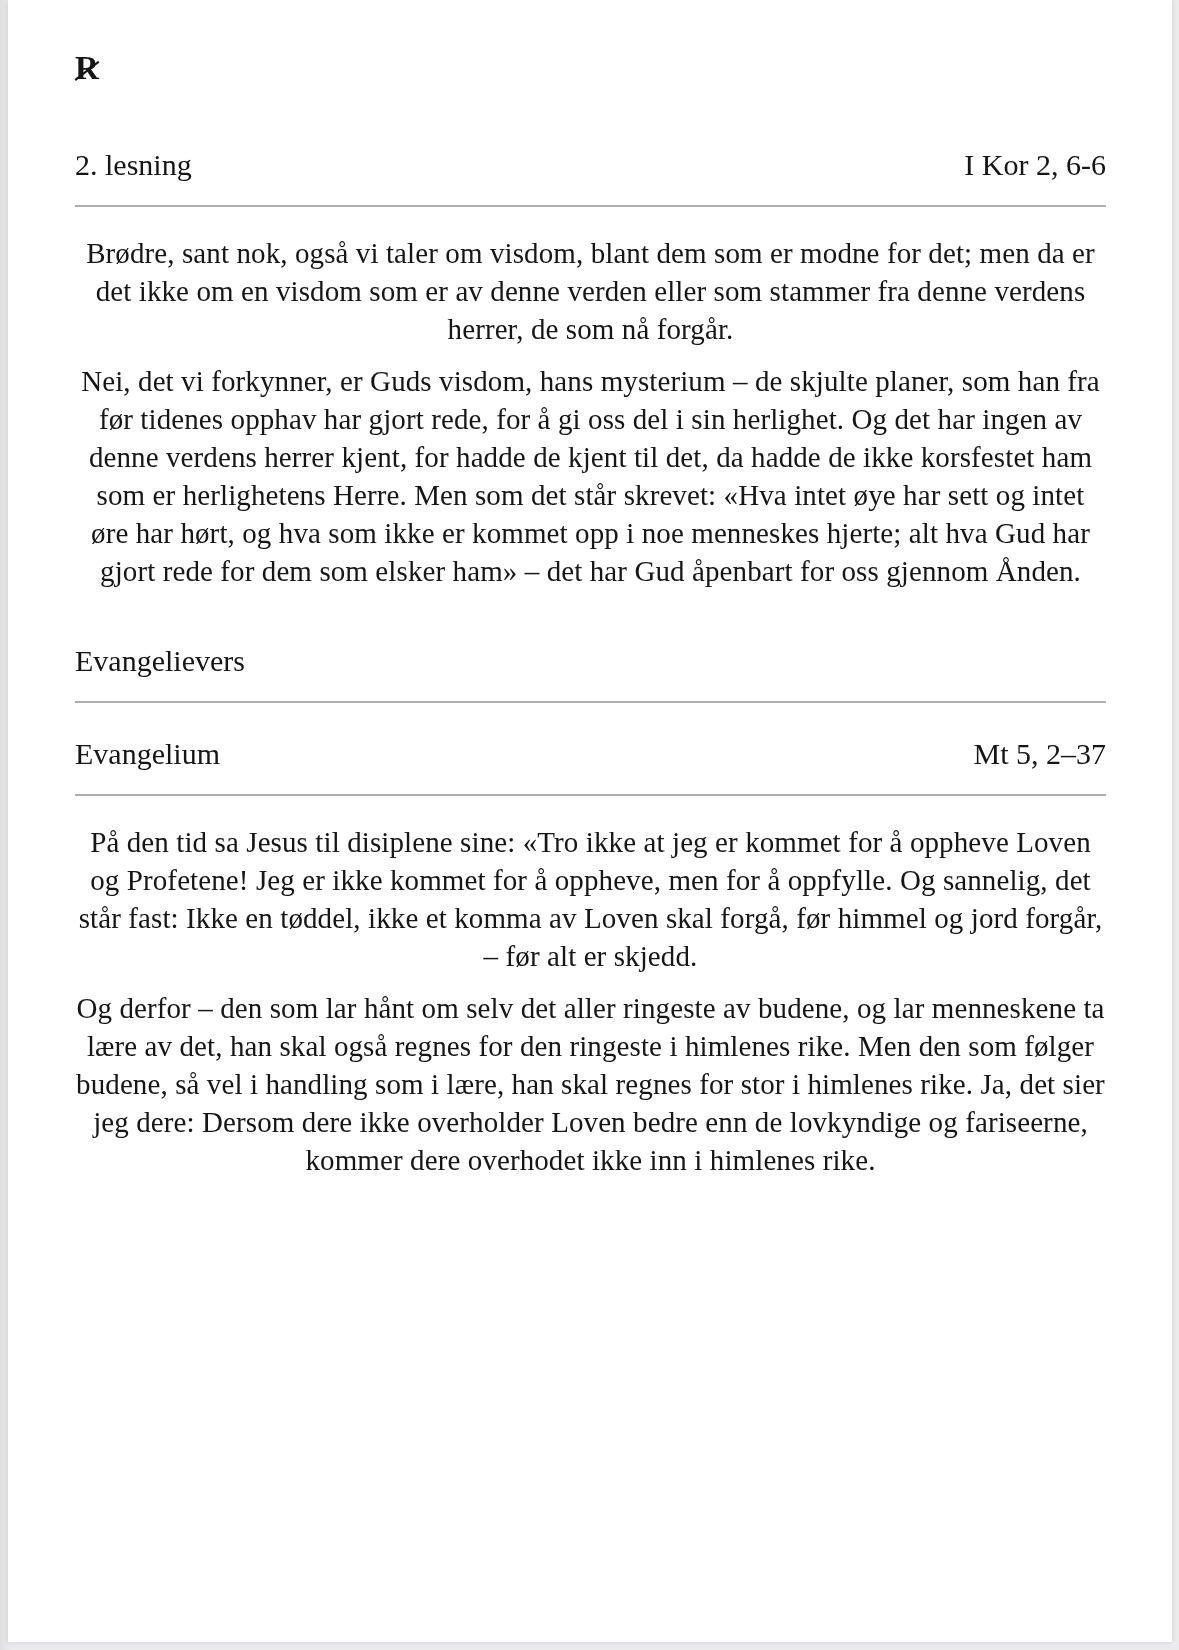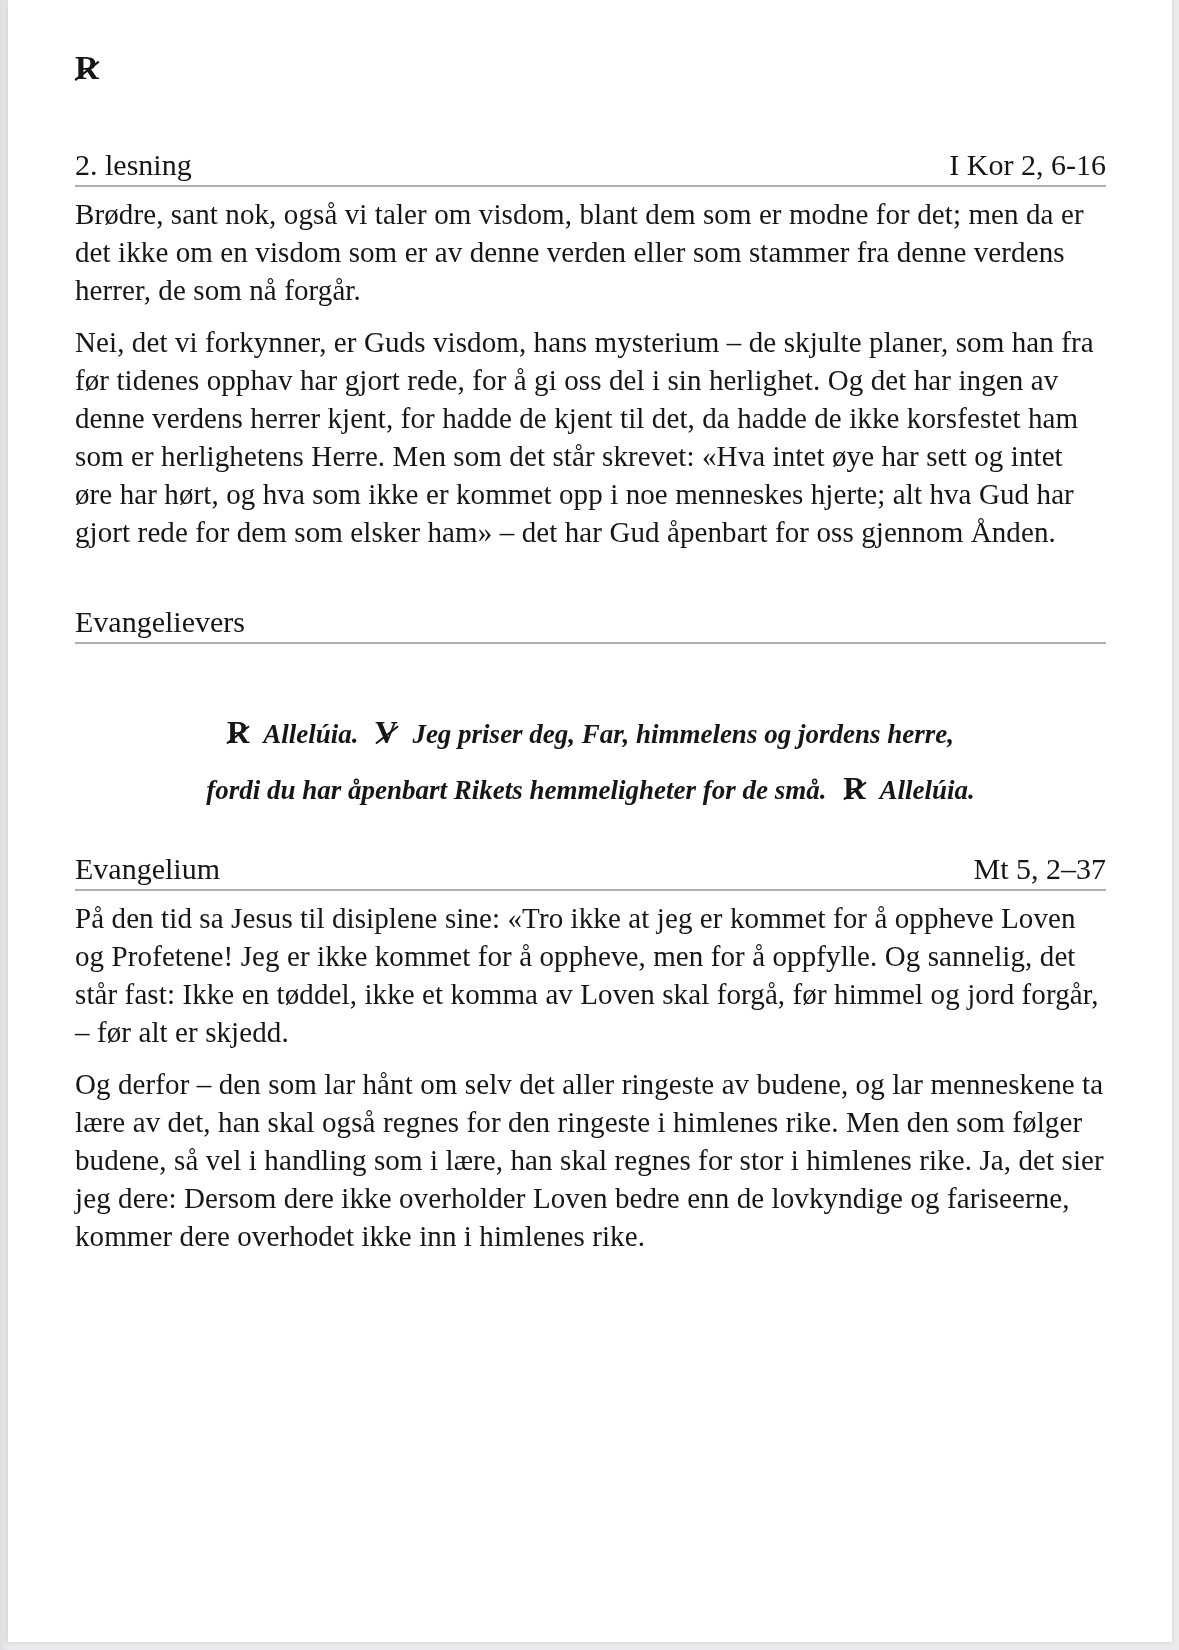--- a/index.html
+++ b/index.html
@@ -52,33 +52,33 @@
     height: 40px;
     margin-bottom: 54px;
   }
   .top-marker-row .rv { font-size: 33px; }
 
   .head-row {
     display: flex;
     justify-content: space-between;
     align-items: baseline;
     border-bottom: 2px solid #aeaeae;
-    padding-bottom: 1px;
+    padding-bottom: 21px;
     font-size: 30px;
     line-height: 38px;
   }
   .head-row.first { margin-top: 0; }
   .head-row.mid   { margin-top: 52px; }
   .head-row.gospel{ margin-top: 32px; align-items: flex-end; }
 
   p.body-text {
     font-size: 29px;
     line-height: 38px;
-    margin: 8px 0 0 0;
-    text-align: left;
+    margin: 27px 0 0 0;
+    text-align: center;
     letter-spacing: 0.1px;
   }
   p.body-text.para { margin-top: 14px; }
 
   .verse {
     margin-top: 62px;
     text-align: center;
     font-size: 27px;
     line-height: 56px;
     font-style: italic;
@@ -96,43 +96,30 @@
 
 <div class="viewport">
   <div class="page">
 
     <div class="top-marker-row">
       <span class="rv">R</span>
     </div>
 
     <div class="head-row first">
       <span>2. lesning</span>
-      <span>I Kor 2, 6-16</span>
+      <span>I Kor 2, 6-6</span>
     </div>
 
     <p class="body-text">Brødre, sant nok, også vi taler om visdom, blant dem som er modne for det; men da er det ikke om en visdom som er av denne verden eller som stammer fra denne verdens herrer, de som nå forgår.</p>
     <p class="body-text para">Nei, det vi forkynner, er Guds visdom, hans mysterium – de skjulte planer, som han fra før tidenes opphav har gjort rede, for å gi oss del i sin herlighet. Og det har ingen av denne verdens herrer kjent, for hadde de kjent til det, da hadde de ikke korsfestet ham som er herlighetens Herre. Men som det står skrevet: «Hva intet øye har sett og intet øre har hørt, og hva som ikke er kommet opp i noe menneskes hjerte; alt hva Gud har gjort rede for dem som elsker ham» – det har Gud åpenbart for oss gjennom Ånden.</p>
 
     <div class="head-row mid">
       <span>Evangelievers</span>
     </div>
 
-    <div class="verse">
-      <div class="verse-line">
-        <span class="rv">R</span>
-        <span class="verse-text">Allelúia.</span>
-        <span class="rv">V</span>
-        <span class="verse-text">Jeg priser deg, Far, himmelens og jordens herre,</span>
-      </div>
-      <div class="verse-line">
-        <span class="verse-text">fordi du har åpenbart Rikets hemmeligheter for de små.</span>
-        <span class="rv">R</span>
-        <span class="verse-text">Allelúia.</span>
-      </div>
-    </div>
 
     <div class="head-row gospel">
       <span>Evangelium</span>
       <span>Mt 5, 2–37</span>
     </div>
 
     <p class="body-text">På den tid sa Jesus til disiplene sine: «Tro ikke at jeg er kommet for å oppheve Loven og Profetene! Jeg er ikke kommet for å oppheve, men for å oppfylle. Og sannelig, det står fast: Ikke en tøddel, ikke et komma av Loven skal forgå, før himmel og jord forgår, – før alt er skjedd.</p>
     <p class="body-text para">Og derfor – den som lar hånt om selv det aller ringeste av budene, og lar menneskene ta lære av det, han skal også regnes for den ringeste i himlenes rike. Men den som følger budene, så vel i handling som i lære, han skal regnes for stor i himlenes rike. Ja, det sier jeg dere: Dersom dere ikke overholder Loven bedre enn de lovkyndige og fariseerne, kommer dere overhodet ikke inn i himlenes rike.</p>
 
   </div>

